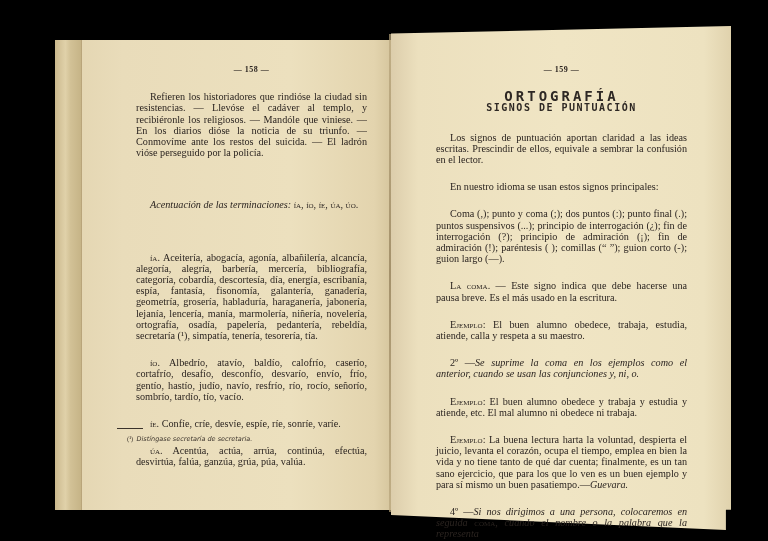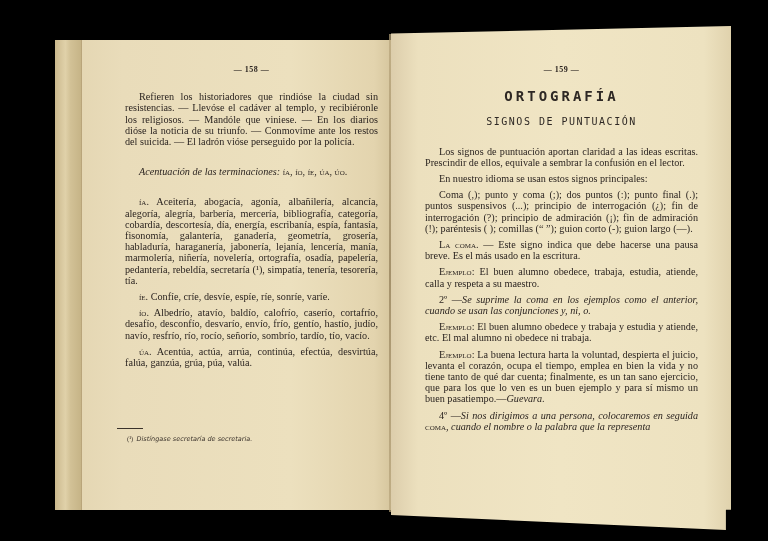--- a/index.html
+++ b/index.html
@@ -31,31 +31,31 @@
   .spine {
     position: absolute; left: 389px; top: 34px; width: 2px; height: 478px;
     background: linear-gradient(180deg, #b8a57c, #8e7a55 50%, #b8a57c);
     opacity: 0.7;
   }
   .content { position: absolute; font-size: 10.2px; line-height: 11.2px; }
   .left-content { left: 120px; top: 64px; width: 263px; }
   .right-content { left: 420px; top: 64px; width: 283px; }
   .folio { text-align: center; font-size: 8px; font-weight: bold; letter-spacing: 0.5px; margin-bottom: 16px; }
   .right-content .folio { margin-bottom: 16px; }
-  p { margin: 5px; text-align: justify; text-indent: 14px; font-family: Liberation Serif, serif; }
+  p { margin: 16px; text-align: justify; text-indent: 14px; font-family: Liberation Serif, serif; }
   .gap { height: 9px; }
   .subhead { font-style: italic; text-indent: 14px; }
   .sc { font-variant: small-caps; }
   .title {
     text-align: center; font-family: "DejaVu Sans Mono", "Liberation Mono", monospace;
-    font-size: 14px; font-weight: bold; letter-spacing: 3px; margin-bottom: 14px; color: #2e2824;
+    font-size: 14px; font-weight: bold; letter-spacing: 3px; color: #2e2824;
   }
   .subtitle {
     text-align: center; font-family: "DejaVu Sans Mono", "Liberation Mono", monospace;
-    font-size: 10px; font-weight: normal; letter-spacing: 1.5px; margin-bottom: 18px; color: #2e2824;
+    font-size: 10px; font-weight: bold; letter-spacing: 1.5px; margin-bottom: 18px; color: #2e2824;
   }
   .rule { position: absolute; left: 117px; top: 428px; width: 26px; border-top: 1px solid #3a322b; }
   .footnote { position: absolute; left: 127px; top: 435px; font-size: 6.5px; color: #3a322b; }
   .footnote i { font-family: "DejaVu Sans", sans-serif; font-style: italic; }
 </style>
 </head>
 <body>
 
 <div class="book">
   <div class="page-left">
@@ -67,22 +67,22 @@
   <div class="content left-content">
     <div class="folio">— 158 —</div>
     <p>Refieren los historiadores que rindióse la ciudad sin resistencias. — Llevóse el cadáver al templo, y recibiéronle los religiosos. — Mandóle que viniese. — En los diarios dióse la noticia de su triunfo. — Conmovíme ante los restos del suicida. — El ladrón vióse perseguido por la policía.</p>
     <div class="gap"></div>
     <p class="subhead">
       <span>Acentuación de las terminaciones:</span>
       <span style="font-style:normal" class="sc">ía, ío, íe, úa, úo.</span>
     </p>
     <div class="gap"></div>
     <p><span class="sc">ía.</span> <span>Aceitería, abogacía, agonía, albañilería, alcancía, alegoría, alegría, barbería, mercería, bibliografía, categoría, cobardía, descortesía, día, energía, escribanía, espía, fantasía, fisonomía, galantería, ganadería, geometría, grosería, habladuría, haraganería, jabonería, lejanía, lencería, manía, marmolería, niñería, novelería, ortografía, osadía, papelería, pedantería, rebeldía, secretaría (¹), simpatía, tenería, tesorería, tía.</span></p>
+    <p><span class="sc">ío.</span> <span>Albedrío, atavío, baldío, calofrío, caserío, cortafrío, desafío, desconfío, desvarío, envío, frío, gentío, hastío, judío, navío, resfrío, río, rocío, señorío, sombrío, tardío, tío, vacío.</span></p>
     <p><span class="sc">íe.</span> <span>Confíe, críe, desvíe, espíe, ríe, sonríe, varíe.</span></p>
-    <p><span class="sc">ío.</span> <span>Albedrío, atavío, baldío, calofrío, caserío, cortafrío, desafío, desconfío, desvarío, envío, frío, gentío, hastío, judío, navío, resfrío, río, rocío, señorío, sombrío, tardío, tío, vacío.</span></p>
     <p><span class="sc">úa.</span> <span>Acentúa, actúa, arrúa, continúa, efectúa, desvirtúa, falúa, ganzúa, grúa, púa, valúa.</span></p>
   </div>
 
   <div class="rule"></div>
   <div class="footnote">
     <span>(¹)</span>&nbsp;
     <i>Distíngase secretaría de secretaria.</i>
   </div>
 
   <div class="content right-content">

